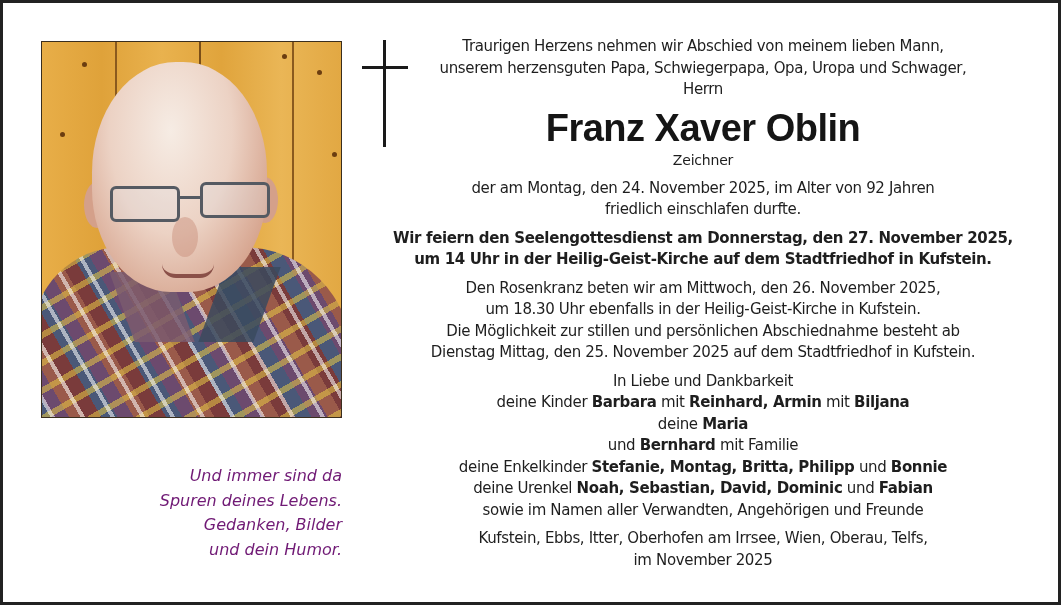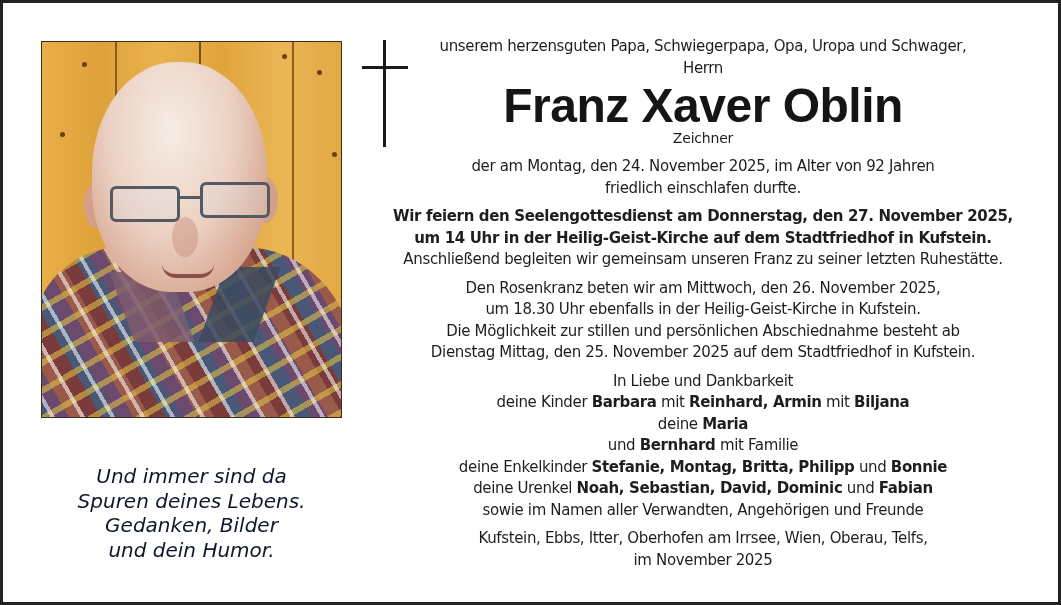--- a/index.html
+++ b/index.html
@@ -46,35 +46,35 @@
   }
   .ear { position:absolute; width:26px; height:46px; border-radius:50%; background:#d4a08a; }
   .glasses {
     position:absolute; left:62px; top:140px; width:172px; height:42px;
   }
   .lens { position:absolute; top:0; width:70px; height:36px; border:3px solid #555a62; border-radius:6px; box-sizing:border-box; background:rgba(220,225,230,0.25); }
   .mouth { position:absolute; left:120px; top:222px; width:52px; height:10px; border-bottom:4px solid #8a5048; border-radius:0 0 30px 30px; }
   .nose { position:absolute; left:130px; top:175px; width:26px; height:40px; border-radius:50%; background:rgba(200,140,120,0.45); }
   
   .quote {
-    position:absolute; left:38px; top:461px; width:301px; text-align:center;
-    font-family:"DejaVu Sans", sans-serif; font-style:italic; font-size:20px; line-height:24.5px; color:#0f172a;
+    position:absolute; left:38px; top:461px; width:301px; text-align:right;
+    font-family:"DejaVu Sans", sans-serif; font-style:italic; font-size:16px; line-height:24.5px; color:#701a75;
   }
   .quote div { white-space:nowrap; }
   
   .cross-v { position:absolute; left:380px; top:37px; width:2.5px; height:107px; background:#1a1a1a; }
   .cross-h { position:absolute; left:359px; top:63px; width:46px; height:2.5px; background:#1a1a1a; }
   
   .main {
     position:absolute; left:360px; top:33px; width:680px; text-align:center;
     font-family:"DejaVu Sans", sans-serif; font-size:15px; color:#1e1e1e;
   }
   .line { white-space:nowrap; line-height:21.5px; letter-spacing:-0.35px; }
   .name {
-    font-family:"Liberation Sans", sans-serif; font-weight:bold; font-size:48px; line-height:50px;
+    font-family:"Liberation Sans", sans-serif; font-weight:bold; font-size:38px; line-height:50px;
     margin-top:2px; letter-spacing:-0.5px; color:#151515;
   }
   .occupation { font-weight:normal; font-size:14px; line-height:18px; margin-top:-2px; letter-spacing:-0.2px; }
   .gap { height:7px; }
   .bold { font-weight:bold; }
   .n { font-weight:bold; }
 </style>
 </head>
 <body>
 
@@ -109,34 +109,34 @@
     <div>Gedanken, Bilder</div>
     <div>und dein Humor.</div>
   </div>
 
   <div>
     <div class="cross-v"></div>
     <div class="cross-h"></div>
   </div>
 
   <div class="main">
+    <div class="line">Traurigen Herzens nehmen wir Abschied von meinem lieben Mann,</div>
     <div class="line">unserem herzensguten Papa, Schwiegerpapa, Opa, Uropa und Schwager,</div>
     <div class="line">Herrn</div>
 
     <div class="name">Franz Xaver Oblin</div>
     <div class="occupation">Zeichner</div>
 
     <div style="height:9px"></div>
     <div class="line">der am Montag, den 24. November 2025, im Alter von 92 Jahren</div>
     <div class="line">friedlich einschlafen durfte.</div>
 
     <div class="gap"></div>
     <div class="line bold">Wir feiern den Seelengottesdienst am Donnerstag, den 27. November 2025,</div>
     <div class="line bold">um 14 Uhr in der Heilig-Geist-Kirche auf dem Stadtfriedhof in Kufstein.</div>
-    <div class="line">Anschließend begleiten wir gemeinsam unseren Franz zu seiner letzten Ruhestätte.</div>
 
     <div class="gap"></div>
     <div class="line">Den Rosenkranz beten wir am Mittwoch, den 26. November 2025,</div>
     <div class="line">um 18.30 Uhr ebenfalls in der Heilig-Geist-Kirche in Kufstein.</div>
     <div class="line">Die Möglichkeit zur stillen und persönlichen Abschiednahme besteht ab</div>
     <div class="line">Dienstag Mittag, den 25. November 2025 auf dem Stadtfriedhof in Kufstein.</div>
 
     <div class="gap"></div>
     <div class="line">In Liebe und Dankbarkeit</div>
     <div class="line"><span>deine Kinder </span><span class="n">Barbara</span><span> mit </span><span class="n">Reinhard, Armin</span><span> mit </span><span class="n">Biljana</span></div>

